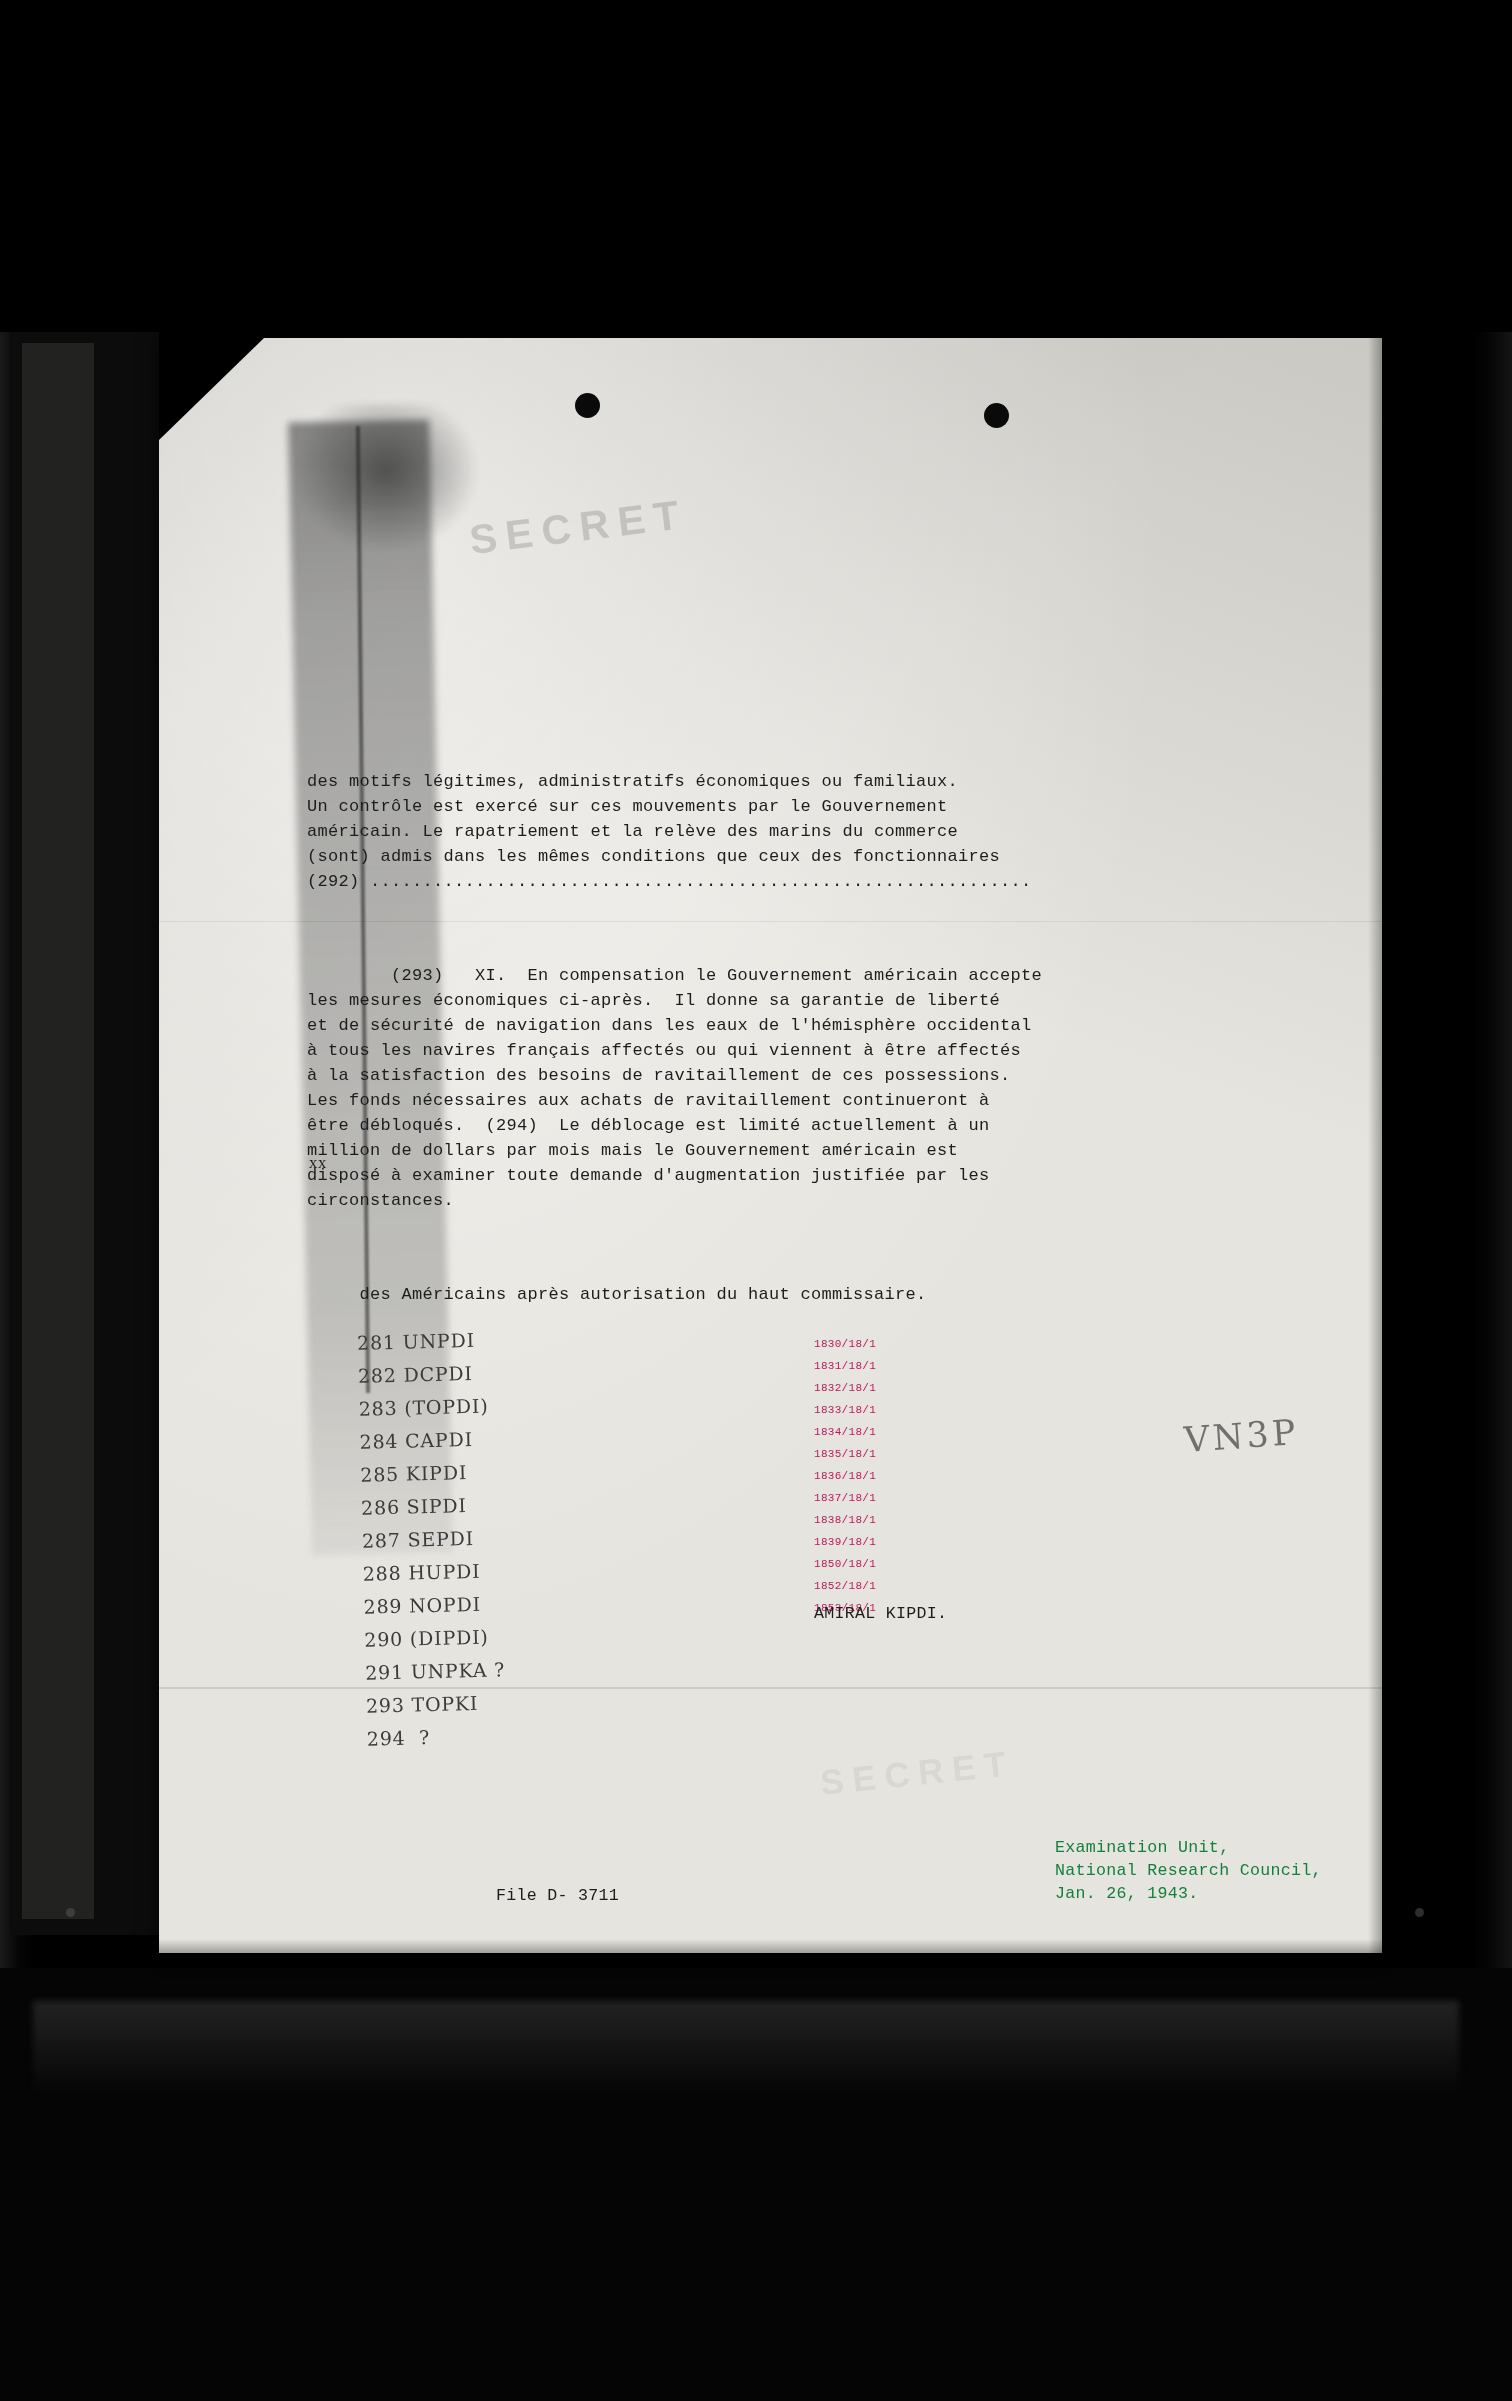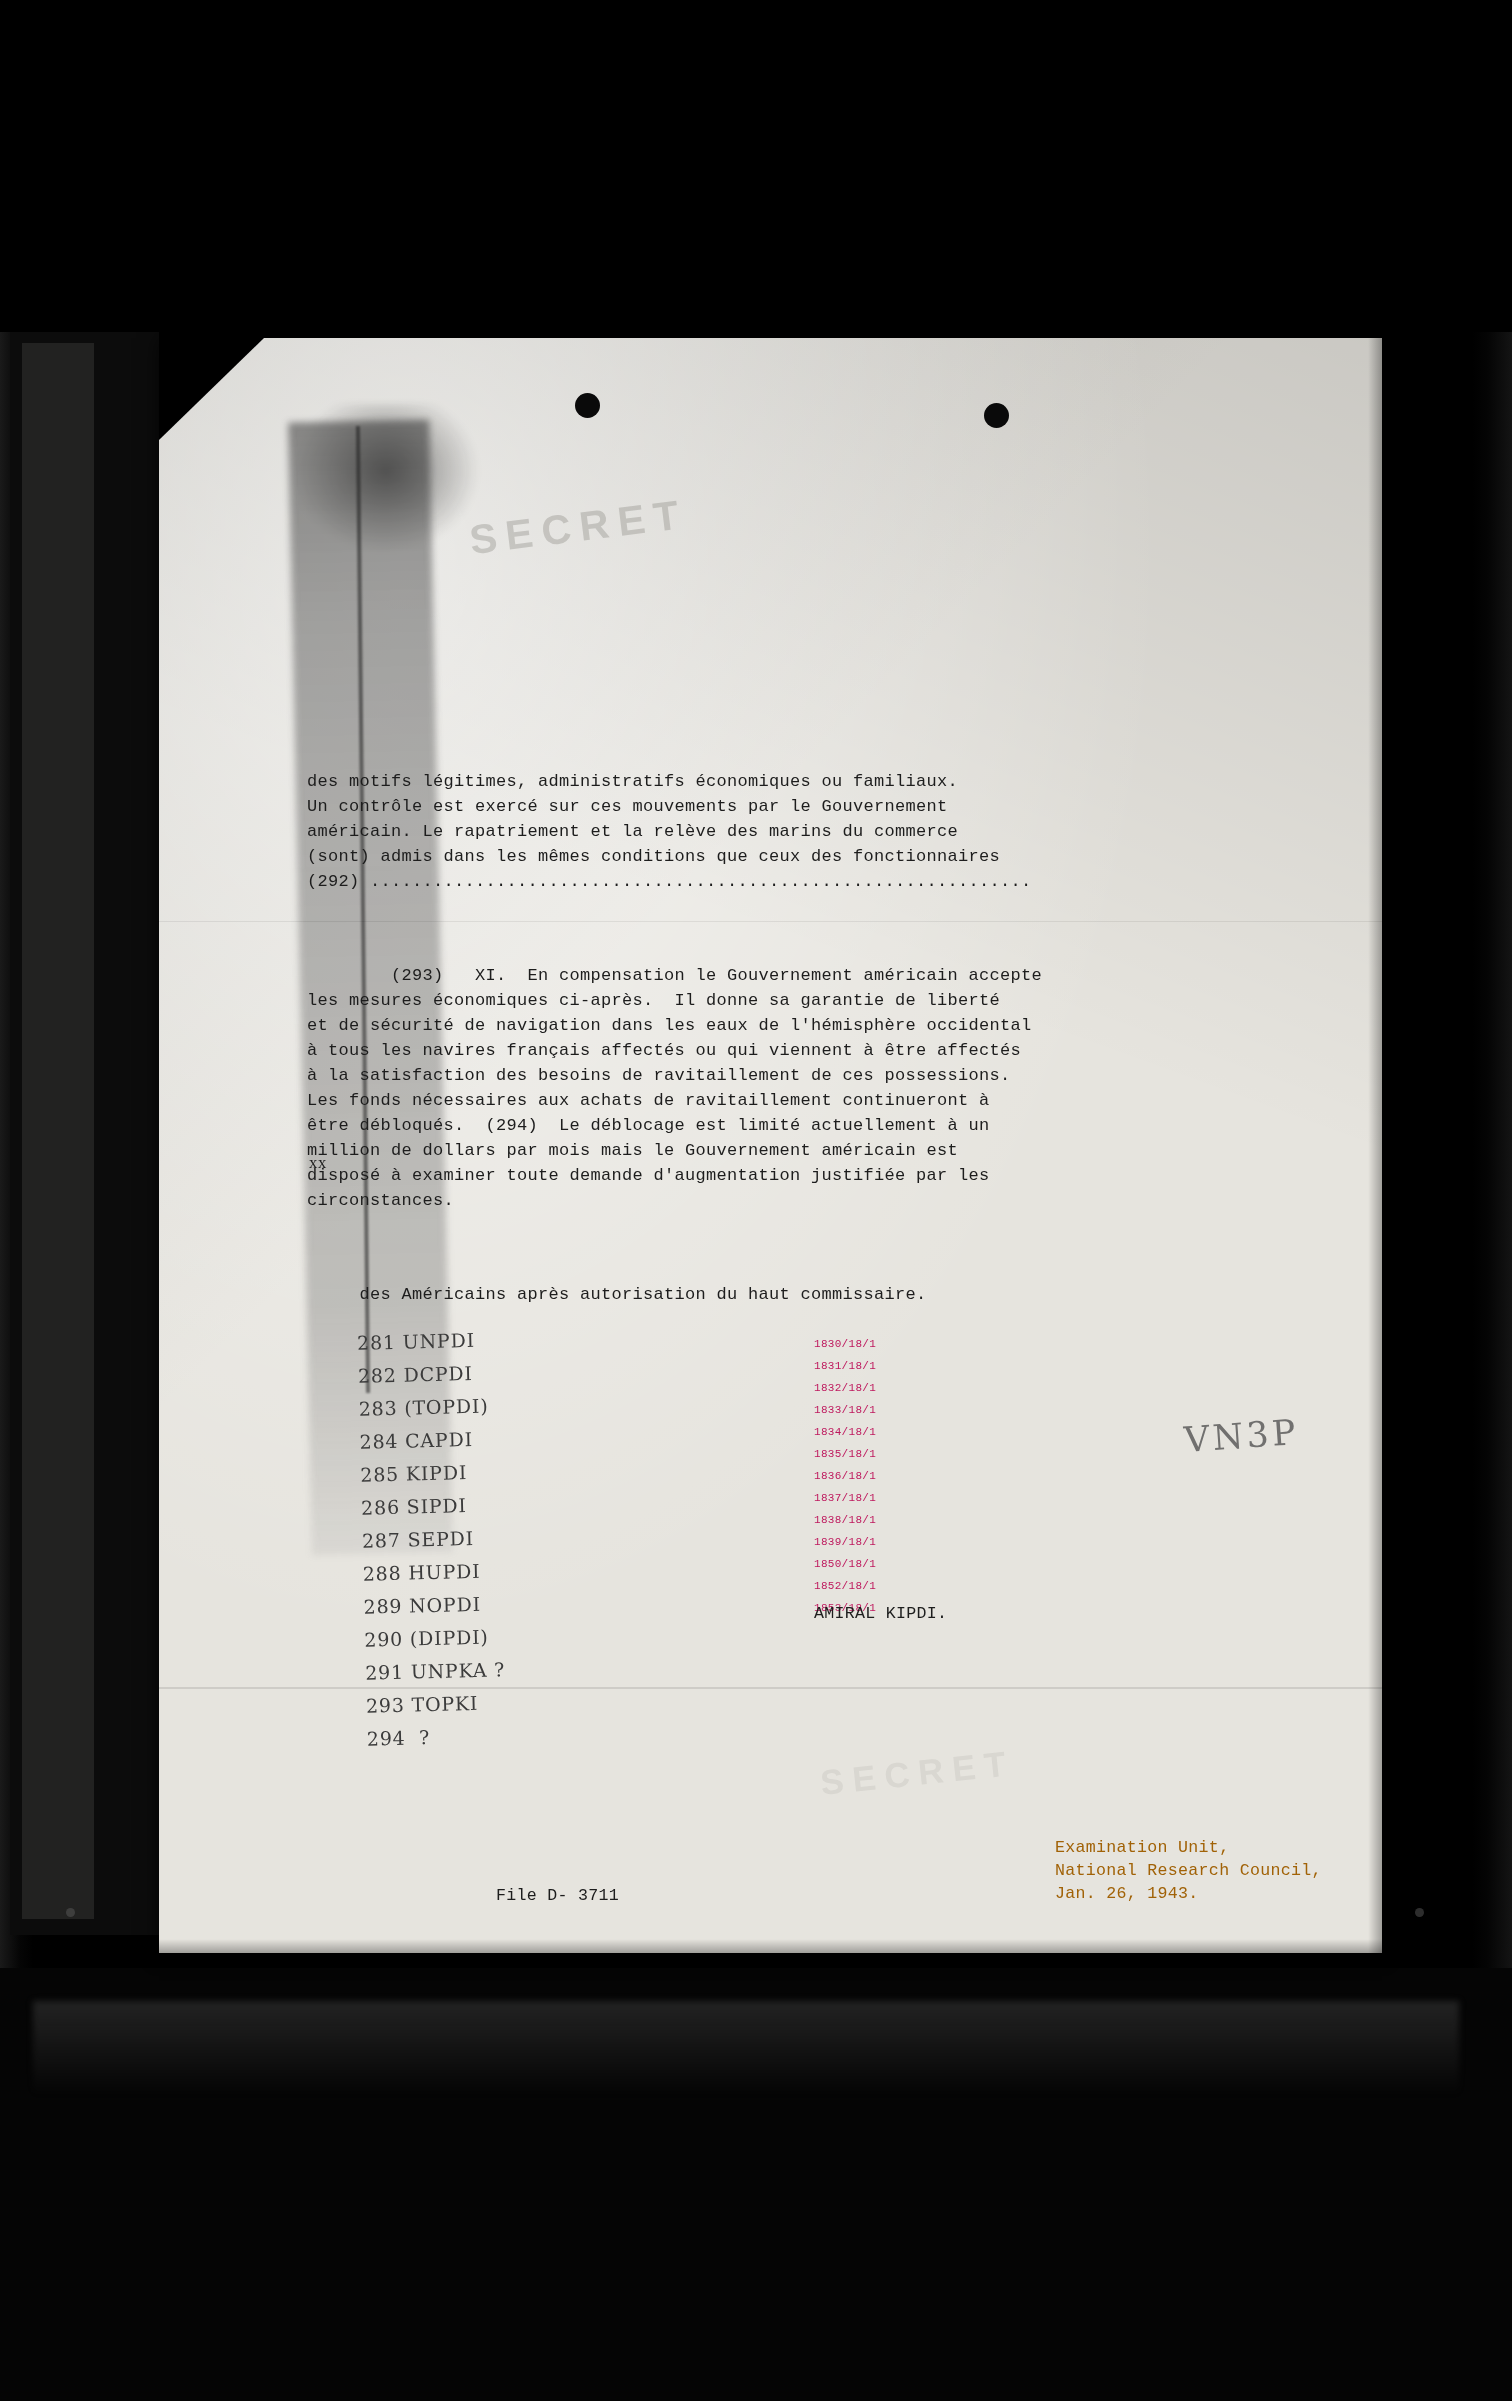--- a/index.html
+++ b/index.html
@@ -254,21 +254,21 @@
   }
 
   
   #footer-unit {
     position: absolute;
     left: 896px;
     top: 1498px;
     font-family: "Liberation Mono", monospace;
     font-size: 16.6px;
     line-height: 23px;
-    color: #a16207;
+    color: #15803d;
     letter-spacing: 0.3px;
   }
   #footer-file {
     position: absolute;
     left: 337px;
     top: 1548px;
     font-family: "Liberation Mono", monospace;
     font-size: 16.6px;
     color: #1d1d1d;
     letter-spacing: 0.3px;

